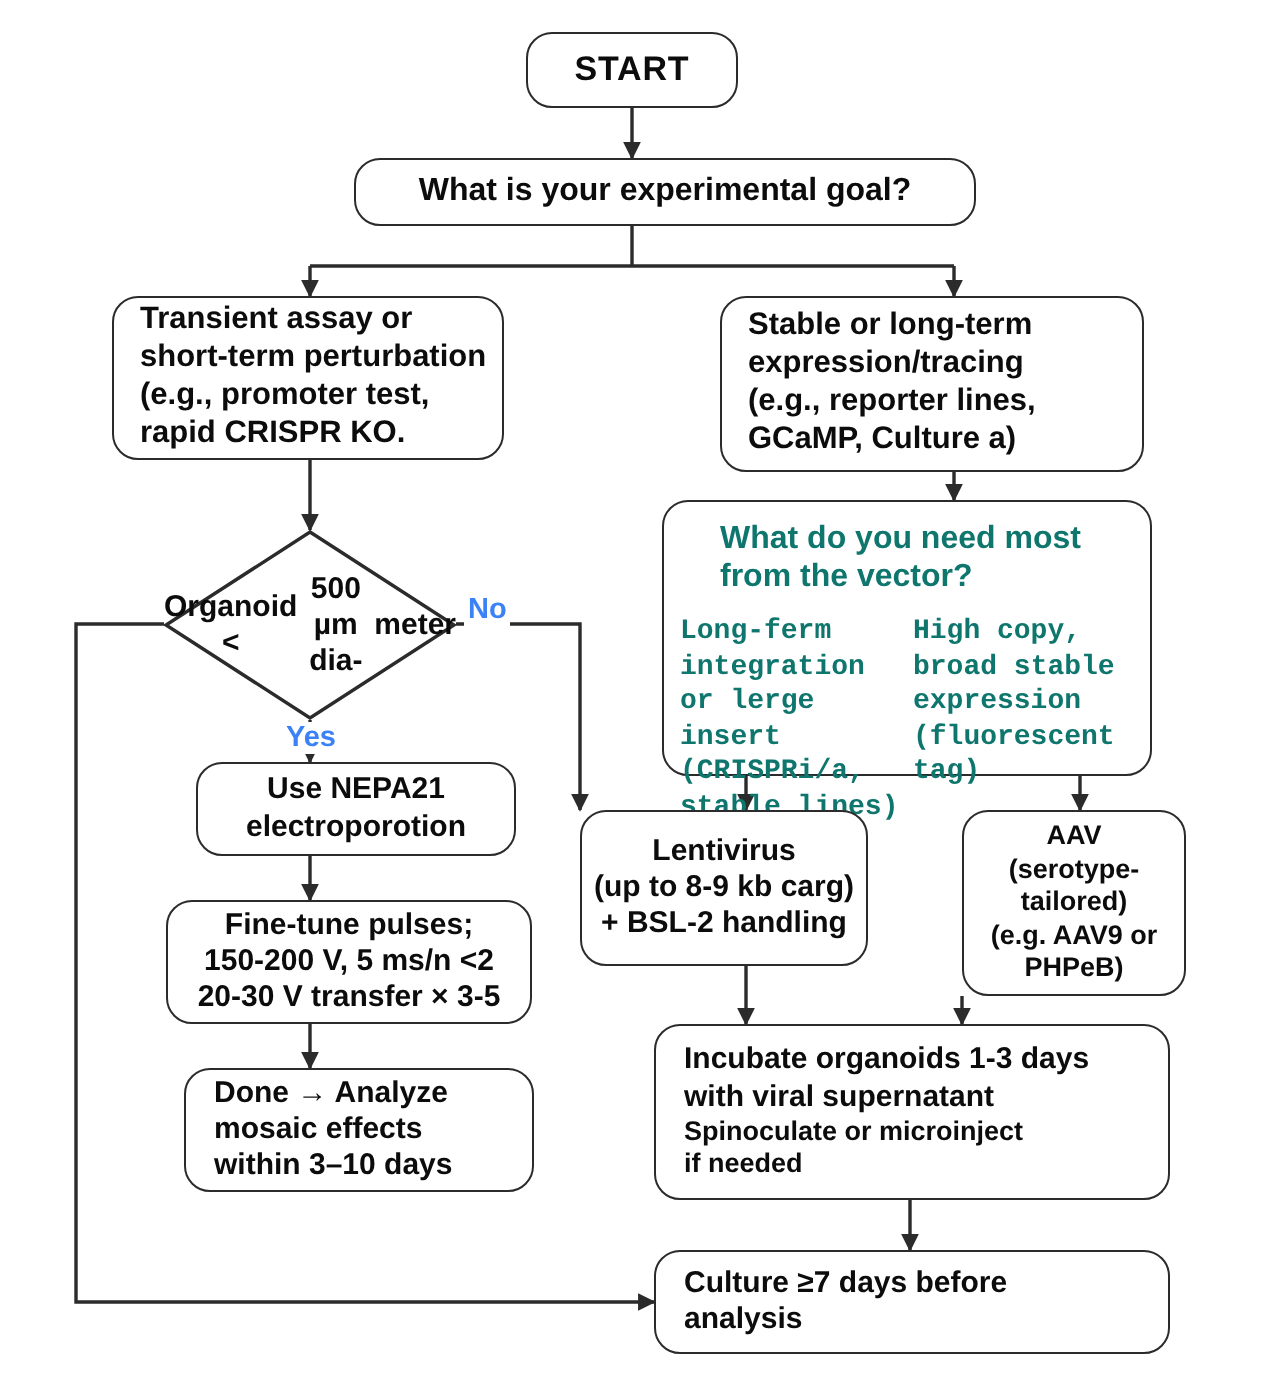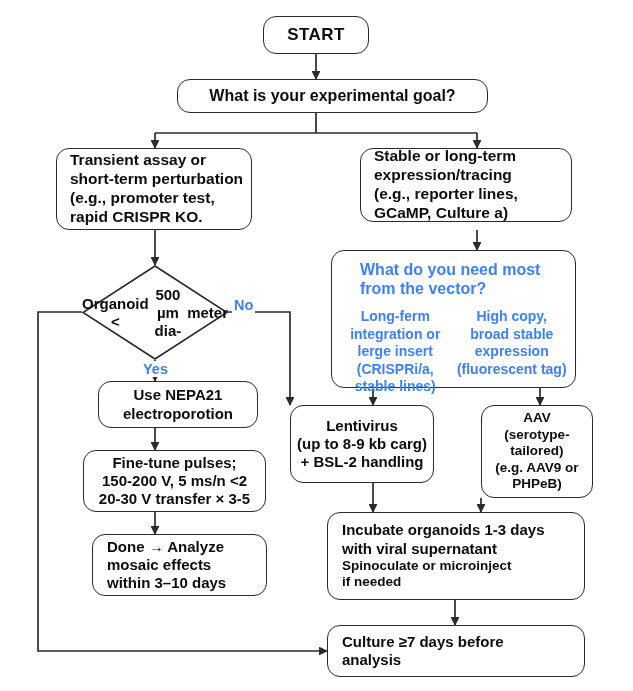--- a/index.html
+++ b/index.html
@@ -45,40 +45,41 @@
   .procL { font-size: 15px; font-weight: 600; align-items: flex-start; text-align: left; padding-left: 14px; }
   .small { font-size: 13.5px; font-weight: 600; }
 
   .vectorbox {
     position: absolute;
     box-sizing: border-box;
     border: 1.6px solid #2b2b2b;
     border-radius: 13px;
     background: #ffffff;
     z-index: 2;
-    color: #3b82f6;
+    color: #0f766e;
   }
   .vectorbox .vq {
     font-size: 16px;
     font-weight: 700;
     text-align: left;
     padding: 9px 0 0 28px;
     line-height: 1.2;
   }
   .vcols {
     display: flex;
     padding: 10px 8px 8px 8px;
     gap: 6px;
   }
   .vcol {
     flex: 1;
     font-size: 14px;
     font-weight: 700;
-    text-align: center;
+    text-align: left;
     line-height: 1.25;
+    font-family: Liberation Mono, monospace;
   }
   .vcol.right { font-weight: 600; }
 
   .diamond {
     position: absolute;
     z-index: 2;
   }
   .diamond .dtext {
     position: absolute;
     left: 0; top: 0;
@@ -157,21 +158,21 @@
     <span class="ln">What is your experimental goal?</span>
   </div>
 
   <div class="node branch" style="left:56px; top:148px; width:196px; height:82px;">
     <span class="ln">Transient assay or</span>
     <span class="ln">short-term perturbation</span>
     <span class="ln">(e.g., promoter test,</span>
     <span class="ln">rapid CRISPR KO.</span>
   </div>
 
-  <div class="node branch" style="left:360px; top:148px; width:212px; height:74px;">
+  <div class="node branch" style="left:360px; top:148px; width:212px; height:88px;">
     <span class="ln">Stable or long-term</span>
     <span class="ln">expression/tracing</span>
     <span class="ln">(e.g., reporter lines,</span>
     <span class="ln">GCaMP, Culture a)</span>
   </div>
 
   <div class="diamond" style="left:82px; top:265px; width:146px; height:95px;">
     <svg width="146" height="95" viewBox="0 0 146 95">
       <polygon points="73,1 145,47.5 73,94 1,47.5" fill="#ffffff" stroke="#2b2b2b" stroke-width="1.7"></polygon>
     </svg>

